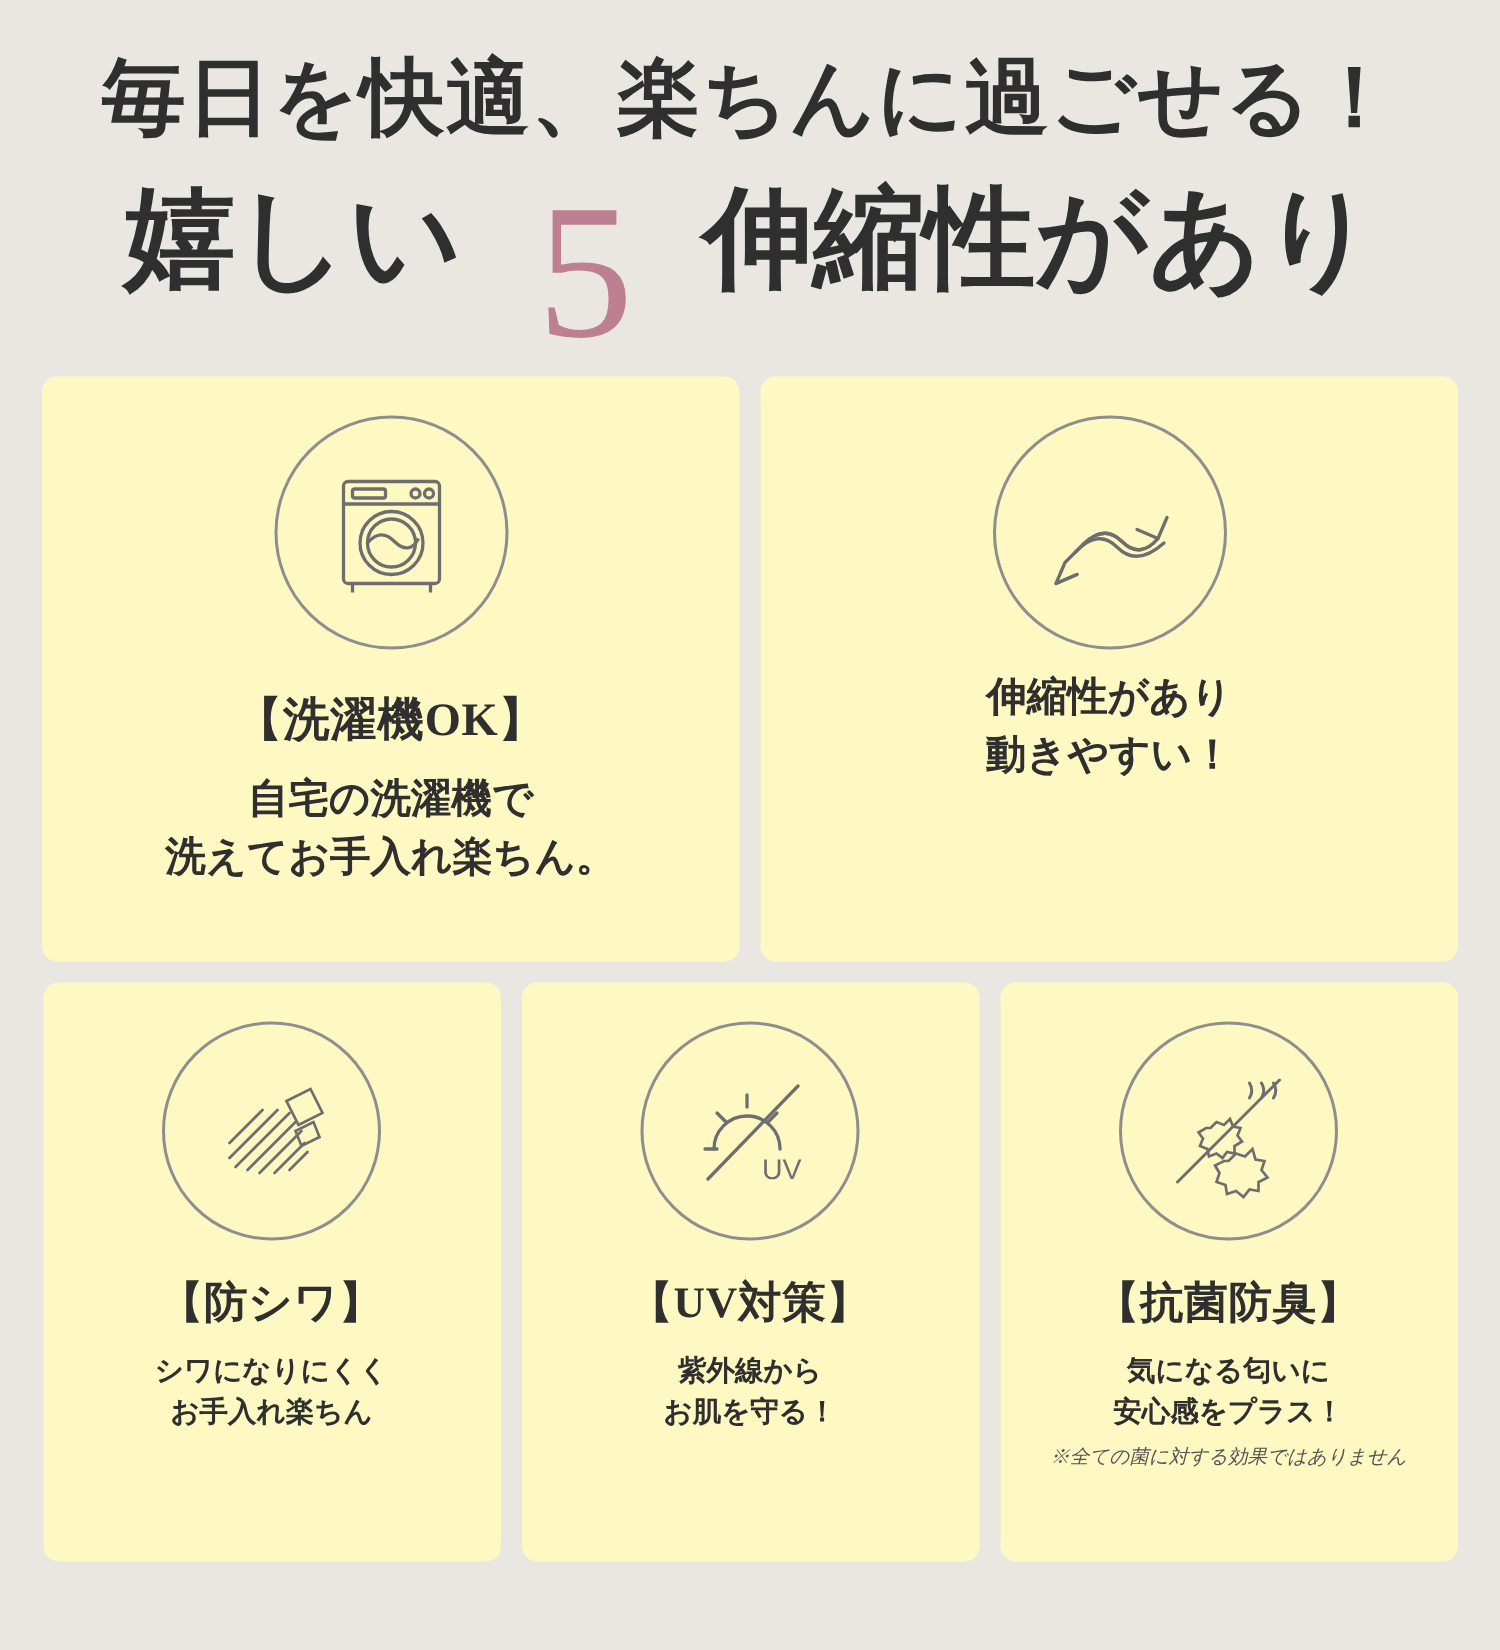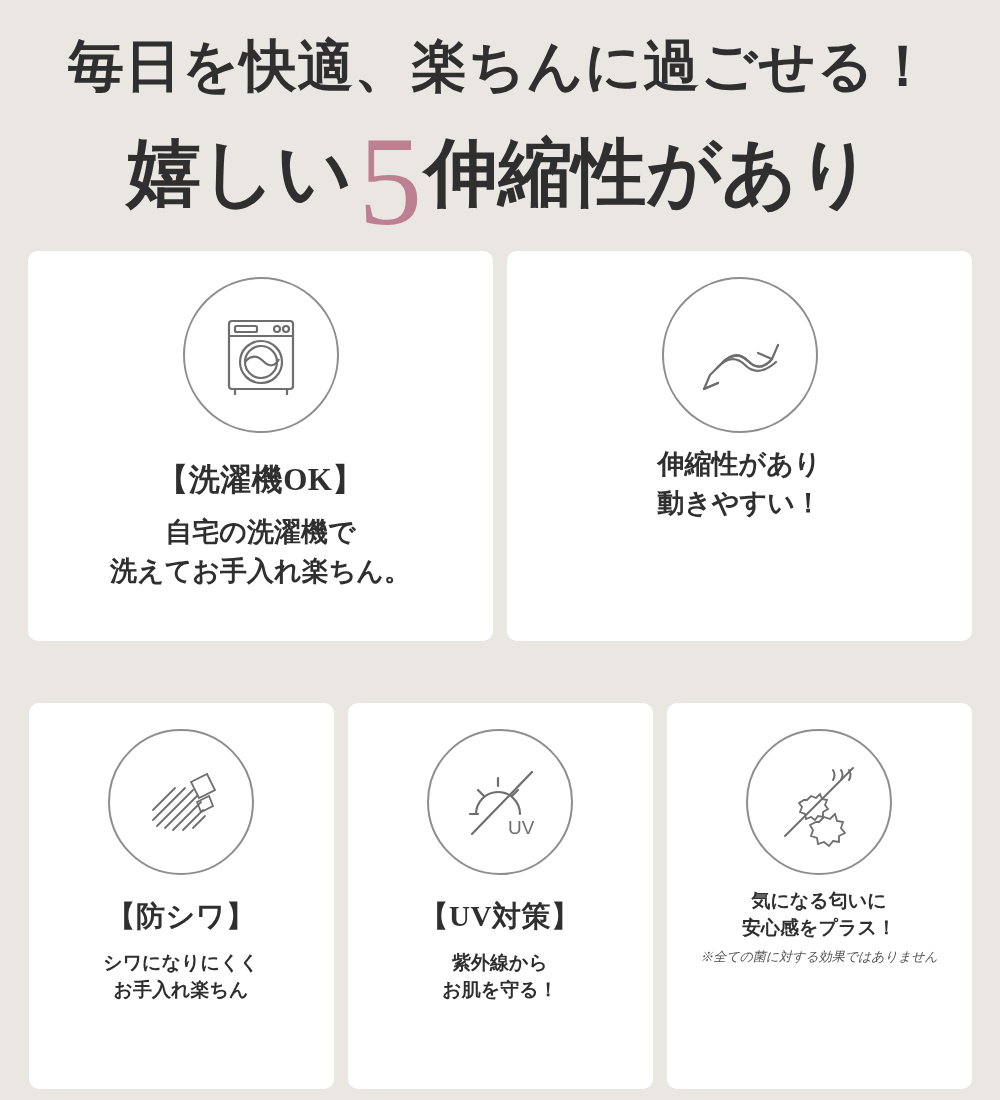--- a/index.html
+++ b/index.html
@@ -35,23 +35,23 @@
     line-height: 1.15;
     white-space: nowrap;
   }
   .heading-line2 {
     margin-top: 24px;
     font-size: 74px;
     font-weight: 700;
     color: #2f2f2f;
     line-height: 1.05;
     display: flex;
-    align-items: center;
     justify-content: center;
     white-space: nowrap;
+    gap: 44px;
   }
   .heading-num {
     font-size: 128px;
     color: #bd7f92;
     font-weight: 400;
     font-family: "Liberation Serif", "DejaVu Serif", serif;
     line-height: 0.8;
     margin: 0 2px 0 6px;
     position: relative;
     top: 8px;
@@ -60,36 +60,35 @@
   
   .grid-row {
     display: flex;
     gap: 14px;
     justify-content: center;
   }
   .row-1 { margin-top: 26px; }
   .row-2 { margin-top: 14px; }
 
   .card {
-    background: #ffffff;
+    background: #fef9c3;
     border-radius: 10px;
     box-sizing: border-box;
     display: flex;
     flex-direction: column;
     align-items: center;
     padding: 26px 10px 14px 10px;
   }
   .row-1 .card {
     width: 465px;
     height: 390px;
   }
   .row-2 .card {
     width: 305px;
     height: 386px;
-    margin-top: 48px;
   }
 
   .icon-circle {
     border: 2px solid #8e8e8e;
     border-radius: 50%;
     display: flex;
     align-items: center;
     justify-content: center;
     flex: none;
   }
@@ -224,20 +223,21 @@
 
     <div class="card">
       <div class="icon-circle">
         <svg width="112" height="112" viewBox="0 0 112 112" fill="none" stroke="#6e6e6e" stroke-width="2" stroke-linecap="round">
           <line x1="22" y1="90" x2="90" y2="22"></line>
           <path d="M70 34 q3 -5 0 -10 M78 34 q3 -5 0 -10 M86 34 q3 -5 0 -10"></path>
           <path d="M44 54 l4 -4 l5 2 l4 -4 l2 5 l5 1 l-2 5 l3 4 l-5 3 l0 5 l-5 -1 l-3 4 l-4 -3 l-5 2 l-1 -5 l-5 -2 l2 -5 l-3 -4 l5 -3 z" stroke-width="1.8"></path>
           <path d="M56 76 l5 -5 l6 2 l5 -5 l2 7 l6 1 l-2 6 l4 5 l-6 3 l0 6 l-6 -1 l-4 5 l-5 -4 l-6 2 l-1 -6 l-6 -2 l2 -6 l-3 -5 l6 -3 z" stroke-width="1.8"></path>
         </svg>
       </div>
+      <div class="card-title">【抗菌防臭】</div>
       <div class="card-desc">気になる匂いに
 安心感をプラス！</div>
       <div class="card-note">※全ての菌に対する効果ではありません</div>
       <div class="spacer"></div>
     </div>
   </div>
 
 </div>
 
 </body></html>

